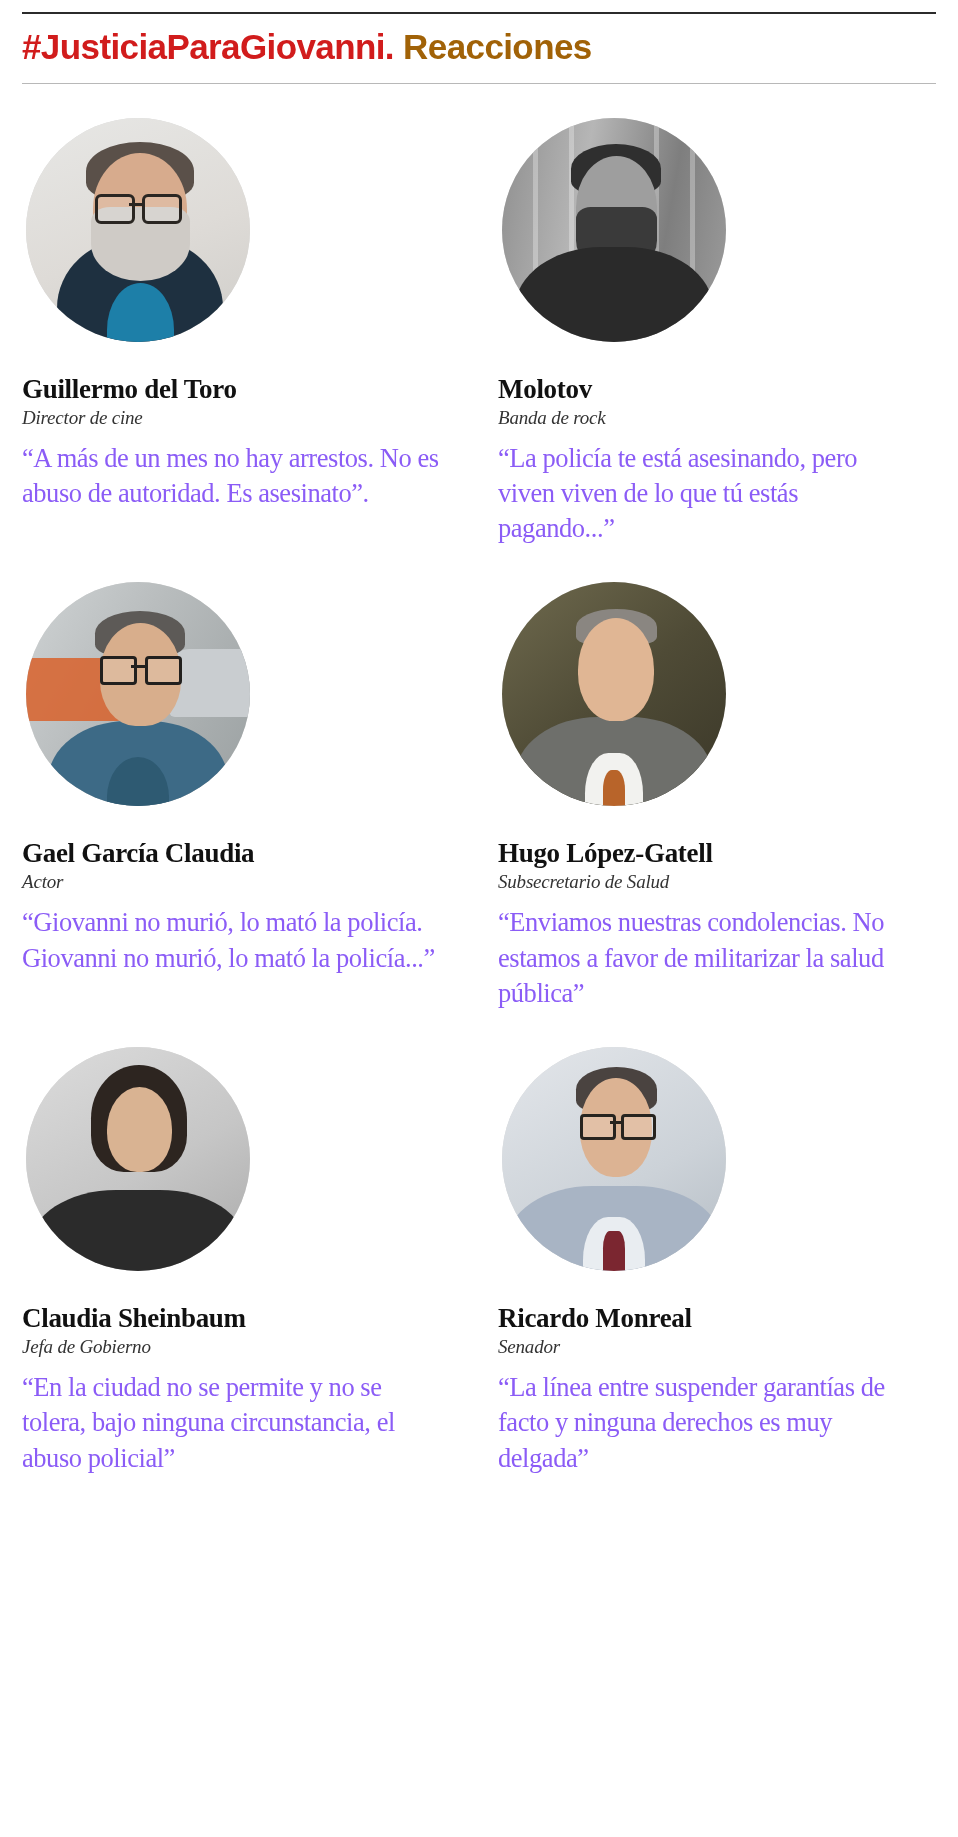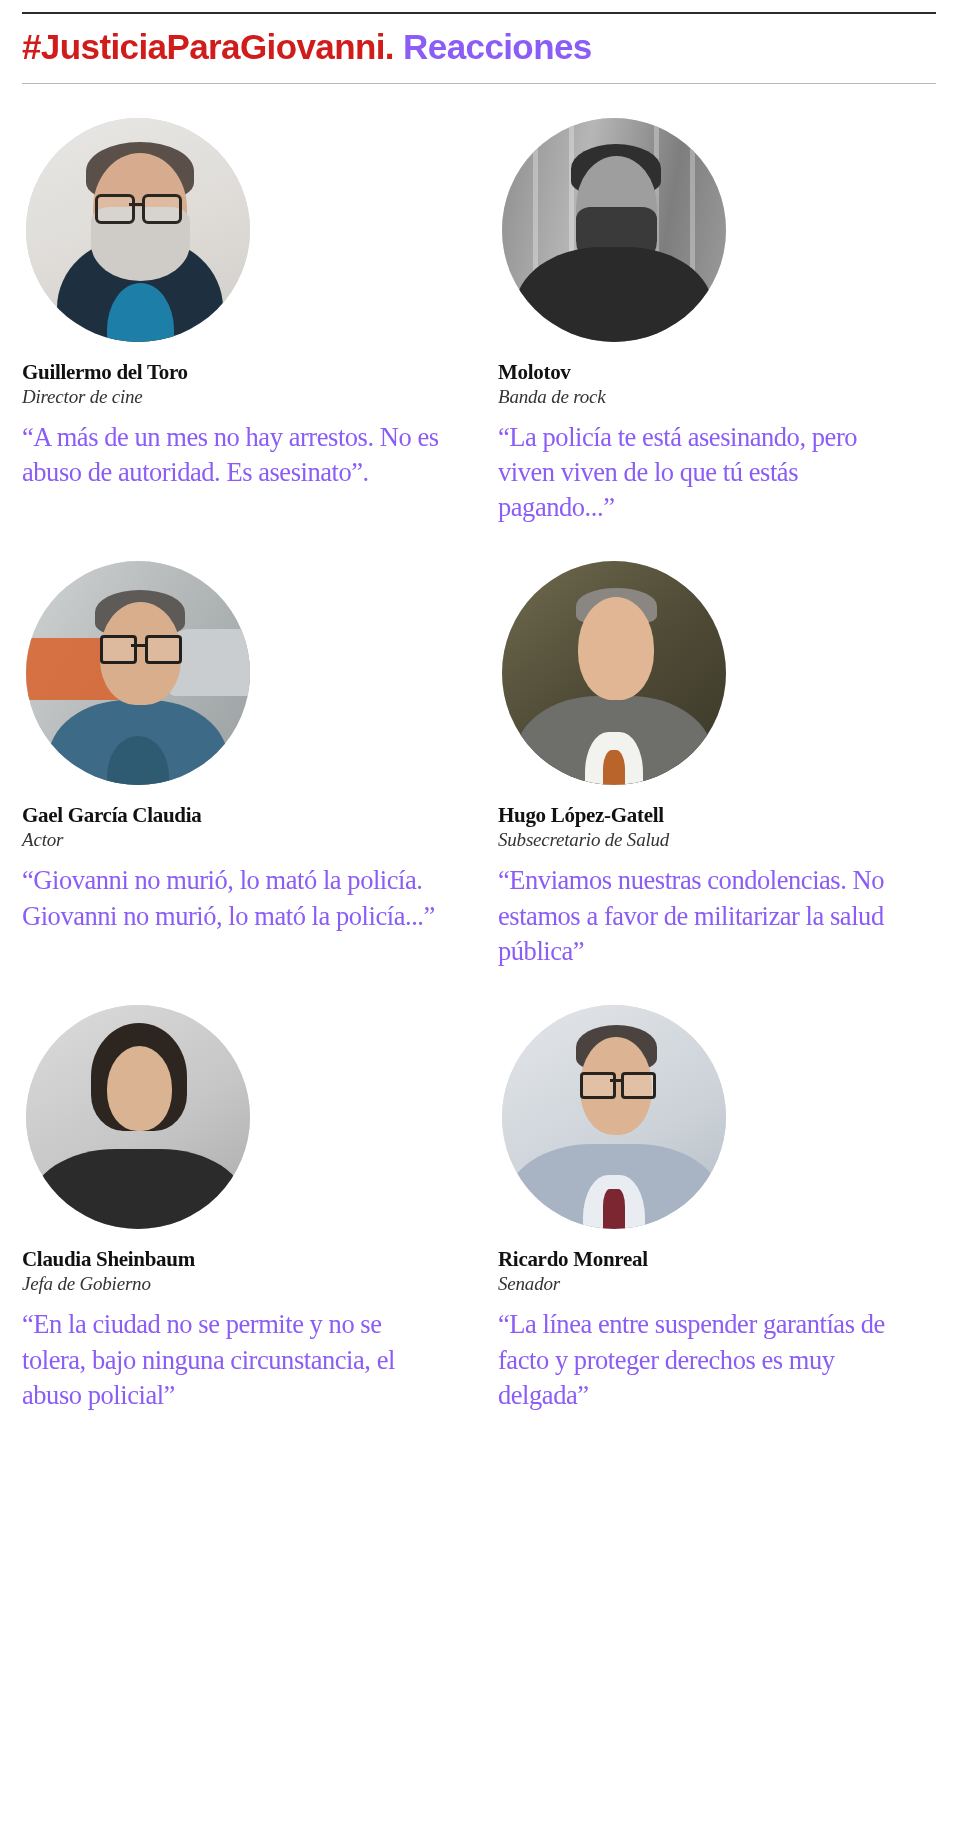--- a/index.html
+++ b/index.html
@@ -35,21 +35,21 @@
     letter-spacing: -0.6px;
     padding: 14px 0 16px 0;
     line-height: 1.1;
     white-space: nowrap;
   }
   .headline .hash {
     color: #d11c1c;
     text-align: right;
   }
   .headline .rest {
-    color: #8b5cf6;
+    color: #a16207;
   }
   .rule-bottom {
     border-top: 1px solid #b8b8b8;
   }
 
   
   .grid {
     display: grid;
     grid-template-columns: 1fr 1fr;
     column-gap: 38px;
@@ -71,23 +71,23 @@
     margin-left: 4px;
   }
   .avatar .ph {
     position: absolute;
     inset: 0;
   }
 
   .name {
     font-family: "Liberation Serif", serif;
     font-weight: bold;
-    font-size: 21px;
+    font-size: 27px;
     letter-spacing: -0.3px;
-    margin-top: 18px;
+    margin-top: 32px;
     line-height: 1.15;
     color: #111;
   }
   .role {
     font-family: "Liberation Serif", serif;
     font-style: italic;
     font-size: 19px;
     color: #333;
     margin-top: 2px;
     letter-spacing: -0.2px;
@@ -305,17 +305,17 @@
           <div class="tie"></div>
           <div class="hair"></div>
           <div class="head"></div>
           <div class="glass-l"></div>
           <div class="glass-r"></div>
           <div class="bridge"></div>
         </div>
       </div>
       <div class="name">Ricardo Monreal</div>
       <div class="role">Senador</div>
-      <div class="quote">“La línea entre suspender garantías de facto y proteger derechos es muy delgada”</div>
+      <div class="quote">“La línea entre suspender garantías de facto y ninguna derechos es muy delgada”</div>
     </div>
 
   </div>
 </div>
 
 </body></html>

